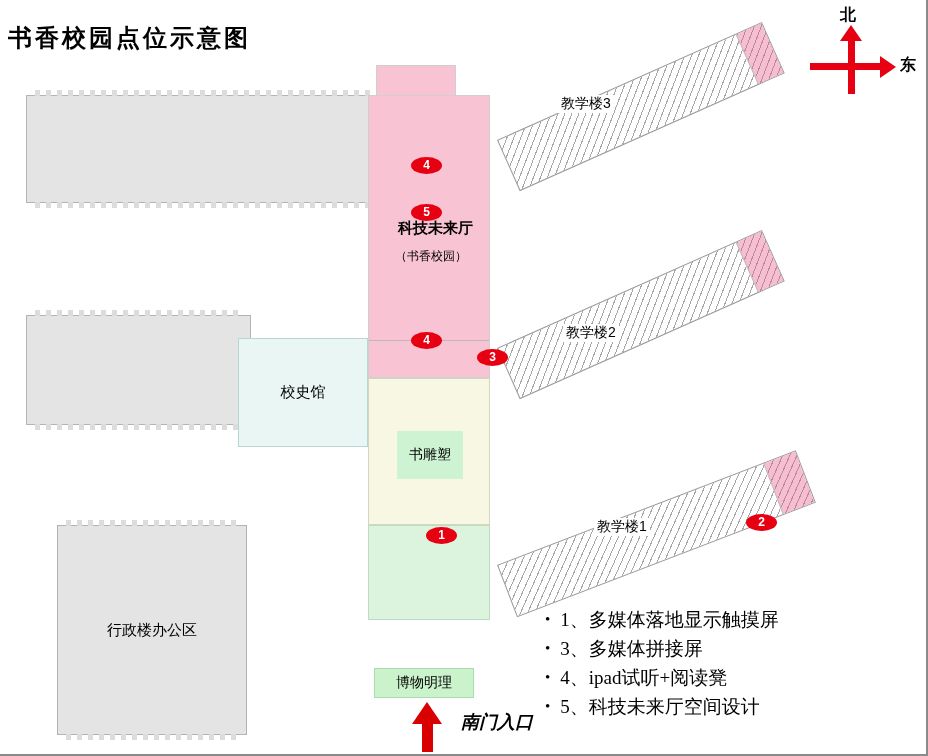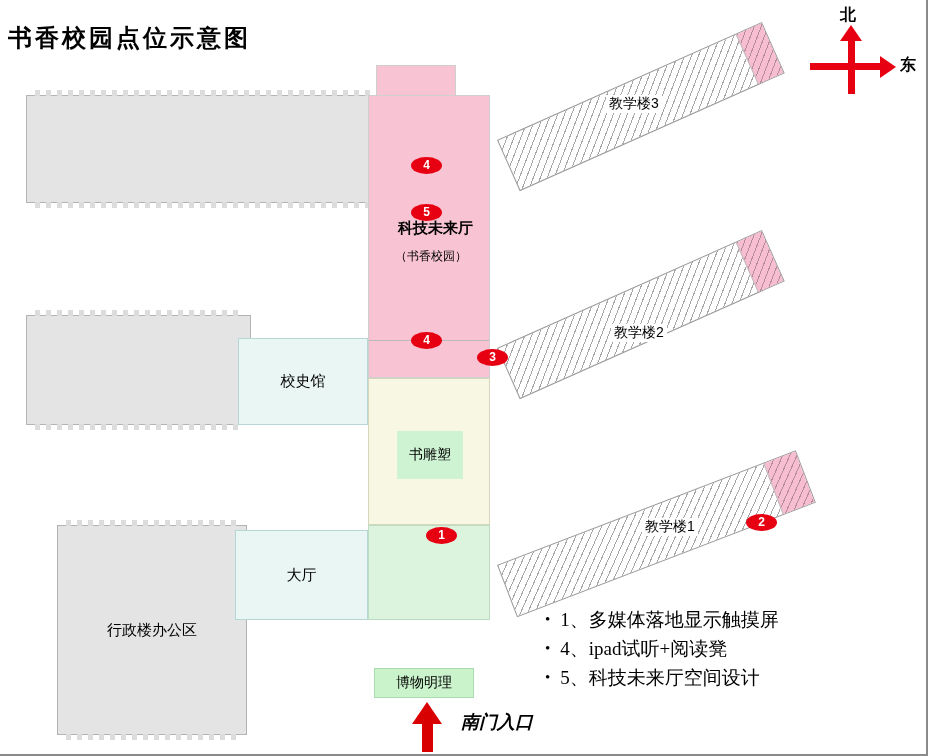--- a/index.html
+++ b/index.html
@@ -30,21 +30,21 @@
   .lbl{position:absolute;white-space:nowrap;}
   .bold15{font-size:15px;font-weight:bold;}
   .small12{font-size:12px;}
   
   .bar{position:absolute;height:56px;transform-origin:0 0;border:1px solid #9a9a9a;
     background-color:#fff;
     background-image:repeating-linear-gradient(135deg,#a6a6a6 0,#a6a6a6 1px,transparent 1px,transparent 6.5px);}
   .tip{position:absolute;right:0;top:0;bottom:0;width:28px;border-left:1px solid #bdbdbd;
     background-color:#f6bed0;
     background-image:repeating-linear-gradient(135deg,#b58a99 0,#b58a99 1px,transparent 1px,transparent 6.5px);}
-  .bar-label{position:absolute;background:#fff;padding:0 3px;font-size:14px;white-space:nowrap;margin-left:48px;}
+  .bar-label{position:absolute;background:#fff;padding:0 3px;font-size:14px;white-space:nowrap;}
   
   .marker{position:absolute;width:31px;height:17px;border-radius:50%;background:#e60012;
     color:#fff;font:bold 12px/17px "Liberation Sans",sans-serif;text-align:center;z-index:6;}
   
   .bowu{position:absolute;background:#caf2cb;border:1px solid #a9dcae;
     display:flex;align-items:center;justify-content:center;font-size:14px;}
   .s-head{position:absolute;left:412px;top:702px;width:0;height:0;
     border-left:15px solid transparent;border-right:15px solid transparent;border-bottom:22px solid #d80000;}
   .s-shaft{position:absolute;left:422px;top:723px;width:11px;height:29px;background:#d80000;}
   .gate-label{position:absolute;left:461px;top:710px;font-size:18px;font-weight:bold;font-style:italic;}
@@ -67,31 +67,28 @@
 <body>
 
 <div class="canvas">
 
   <h1 class="title">书香校园点位示意图</h1>
 
   <div class="bldg gray" style="left:14px;top:95px;width:354px;height:108px"></div>
 
   <div class="bldg gray" style="left:14px;top:315px;width:225px;height:110px"></div>
 
-  <div class="bldg cyan center" style="left:238px;top:338px;width:130px;height:87px">
+  <div class="bldg cyan center" style="left:238px;top:338px;width:130px;height:109px">
     <span>校史馆</span>
   </div>
 
   <div class="bldg gray center" style="left:45px;top:525px;width:190px;height:210px;font-size:15px">
     <span>行政楼办公区</span>
   </div>
 
-  <div class="bldg cyan center" style="left:235px;top:530px;width:133px;height:90px">
-    <span>大厅</span>
-  </div>
 
   <div class="bldg pink" style="left:376px;top:65px;width:80px;height:32px"></div>
 
   <div class="bldg beige" style="left:368px;top:378px;width:122px;height:147px">
     <div class="greenbox" style="left:28px;top:52px;width:66px;height:48px">
       <span>书雕塑</span>
     </div>
   </div>
 
   <div class="bldg pink" style="left:368px;top:95px;width:122px;height:283px">
@@ -137,17 +134,18 @@
     <span class="c-label" style="left:40px;top:2px">北</span>
     <div class="tri-up"></div>
     <div class="c-vline"></div>
     <div class="c-hline"></div>
     <div class="tri-right"></div>
     <span class="c-label" style="left:100px;top:52px">东</span>
   </div>
 
   <ul class="legend">
     <li><span>1、多媒体落地显示触摸屏</span></li>
+    <li><span>3、多媒体拼接屏</span></li>
     <li><span>4、ipad试听+阅读凳</span></li>
     <li><span>5、科技未来厅空间设计</span></li>
   </ul>
 
 </div>
 
 </body></html>

